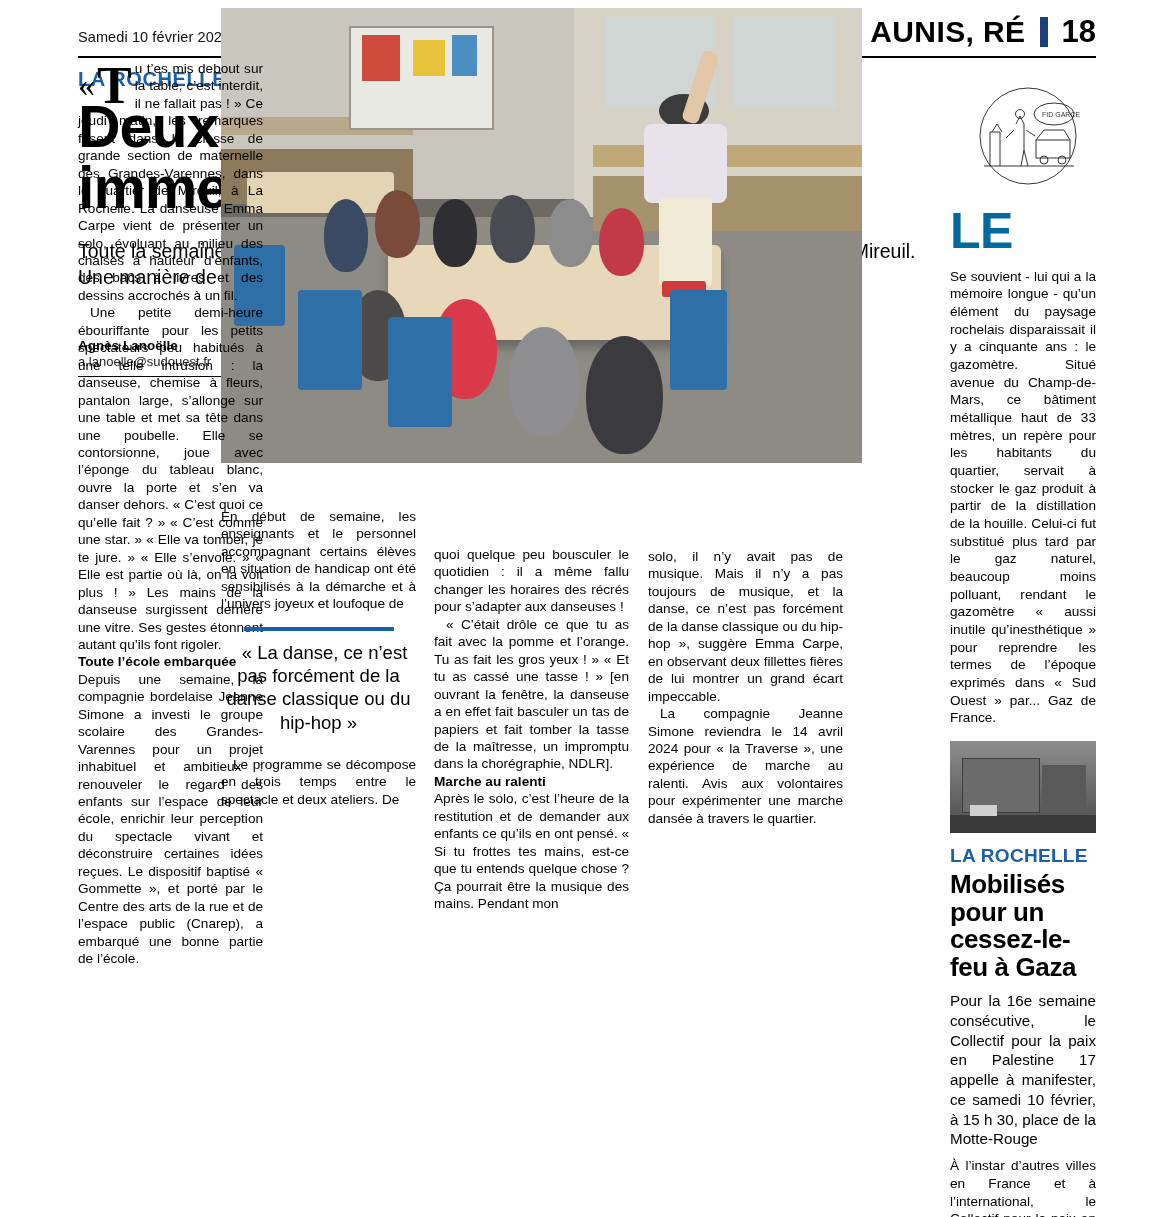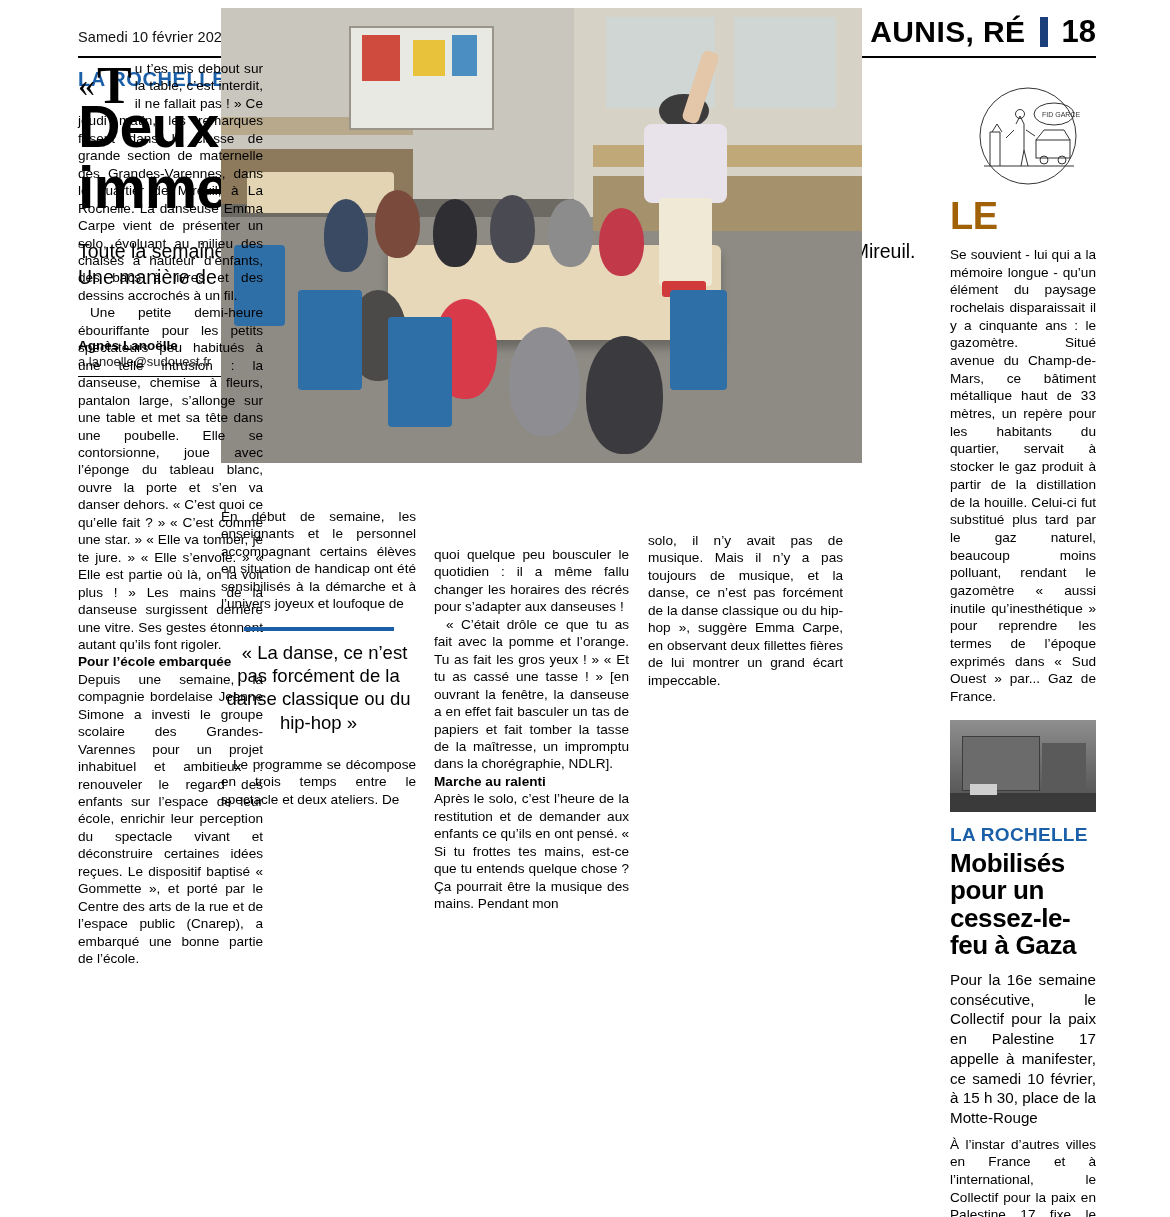--- a/index.html
+++ b/index.html
@@ -195,21 +195,21 @@
   .guillemet {
     float: left;
     font-family: "Liberation Serif", serif;
     font-size: 34px;
     line-height: 34px;
     padding: 8px 2px 0 0;
   }
 
   .col2 { position: absolute; left: 221px; top: 508px; width: 195px; }
   .col3 { position: absolute; left: 434px; top: 546px; width: 195px; }
-  .col4 { position: absolute; left: 648px; top: 532px; width: 195px; }
+  .col4 { position: absolute; left: 648px; top: 548px; width: 195px; }
 
   .pullquote {
     margin: 14px 0 22px 0;
     text-align: center;
   }
   .pull-rule {
     width: 150px;
     height: 4px;
     background: #1a5fa8;
     margin: 4px auto 10px auto;
@@ -222,25 +222,25 @@
   }
 
   
   .pieton-drawing {
     width: 146px;
     height: 112px;
     position: relative;
     overflow: hidden;
   }
   .pieton-title {
-    font-size: 38px;
+    font-size: 50px;
     font-weight: bold;
     line-height: 0.95;
-    color: #a16207;
-    margin: 2px 0 12px 0;
+    color: #0369a1;
+    margin: 12px 0 12px 0;
     letter-spacing: -0.5px;
   }
   .rail-text {
     font-size: 13.6px;
     line-height: 1.3;
     text-align: justify;
     hyphens: auto;
   }
   .rail-photo {
     width: 146px;
@@ -364,21 +364,21 @@
       <div class="chair" style="left:70%; top:62%; width:9%; height:22%;"></div>
       <div class="chair" style="left:2%; top:52%; width:8%; height:18%;"></div>
     </div>
   </div>
 
   <div class="col col1">
     <p class="first dropcap-para">
       <span class="guillemet">«</span><span class="dropcap">T</span><span>u t’es mis debout sur la table, c’est interdit, il ne fallait pas ! » Ce jeudi matin, les remarques fusent dans la classe de grande section de maternelle des Grandes-Varennes, dans le quartier de Mireuil, à La Rochelle. La danseuse Emma Carpe vient de présenter un solo, évoluant au milieu des chaises à hauteur d’enfants, des bacs à livres et des dessins accrochés à un fil.</span>
     </p>
     <p>Une petite demi-heure ébouriffante pour les petits spectateurs peu habitués à une telle intrusion : la danseuse, chemise à fleurs, pantalon large, s’allonge sur une table et met sa tête dans une poubelle. Elle se contorsionne, joue avec l’éponge du tableau blanc, ouvre la porte et s’en va danser dehors. « C’est quoi ce qu’elle fait ? » « C’est comme une star. » « Elle va tomber, je te jure. » « Elle s’envole. » « Elle est partie où là, on la voit plus ! » Les mains de la danseuse surgissent derrière une vitre. Ses gestes étonnent autant qu’ils font rigoler.</p>
-    <p class="subhead">Pour l’école embarquée</p>
+    <p class="subhead">Toute l’école embarquée</p>
     <p class="first">Depuis une semaine, la compagnie bordelaise Jeanne Simone a investi le groupe scolaire des Grandes-Varennes pour un projet inhabituel et ambitieux : renouveler le regard des enfants sur l’espace de leur école, enrichir leur perception du spectacle vivant et déconstruire certaines idées reçues. Le dispositif baptisé « Gommette », et porté par le Centre des arts de la rue et de l’espace public (Cnarep), a embarqué une bonne partie de l’école.</p>
   </div>
 
   <div class="col col2">
     <p class="first">En début de semaine, les enseignants et le personnel accompagnant certains élèves en situation de handicap ont été sensibilisés à la démarche et à l’univers joyeux et loufoque de</p>
     <div class="pullquote">
       <div class="pull-rule"></div>
       <p class="pull-text">« La danse, ce n’est pas forcément de la danse classique ou du hip-hop »</p>
     </div>
     <p>Le programme se décompose en trois temps entre le spectacle et deux ateliers. De</p>
@@ -386,20 +386,21 @@
 
   <div class="col col3">
     <p class="first">quoi quelque peu bousculer le quotidien : il a même fallu changer les horaires des récrés pour s’adapter aux danseuses !</p>
     <p>« C’était drôle ce que tu as fait avec la pomme et l’orange. Tu as fait les gros yeux ! » « Et tu as cassé une tasse ! » [en ouvrant la fenêtre, la danseuse a en effet fait basculer un tas de papiers et fait tomber la tasse de la maîtresse, un impromptu dans la chorégraphie, NDLR].</p>
     <p class="subhead">Marche au ralenti</p>
     <p class="first">Après le solo, c’est l’heure de la restitution et de demander aux enfants ce qu’ils en ont pensé. « Si tu frottes tes mains, est-ce que tu entends quelque chose ? Ça pourrait être la musique des mains. Pendant mon</p>
   </div>
 
   <div class="col col4">
     <p class="first">solo, il n’y avait pas de musique. Mais il n’y a pas toujours de musique, et la danse, ce n’est pas forcément de la danse classique ou du hip-hop », suggère Emma Carpe, en observant deux fillettes fières de lui montrer un grand écart impeccable.</p>
+    <p>La compagnie Jeanne Simone reviendra le 14 avril 2024 pour « la Traverse », une expérience de marche au ralenti. Avis aux volontaires pour expérimenter une marche dansée à travers le quartier.</p>
   </div>
 
   <div class="rail">
     <div class="pieton-drawing">
       <svg viewBox="0 0 146 112" width="146" height="112">
         <circle cx="78" cy="52" r="48" fill="none" stroke="#333" stroke-width="1"></circle>
         <path d="M34 82 H124" stroke="#333" stroke-width="1" fill="none"></path>
         <path d="M40 82 V48 h10 v34" stroke="#333" stroke-width="1" fill="none"></path>
         <path d="M42 48 l5 -8 l5 8" stroke="#333" stroke-width="1" fill="none"></path>
         <rect x="86" y="56" width="34" height="18" fill="none" stroke="#333" stroke-width="1"></rect>

